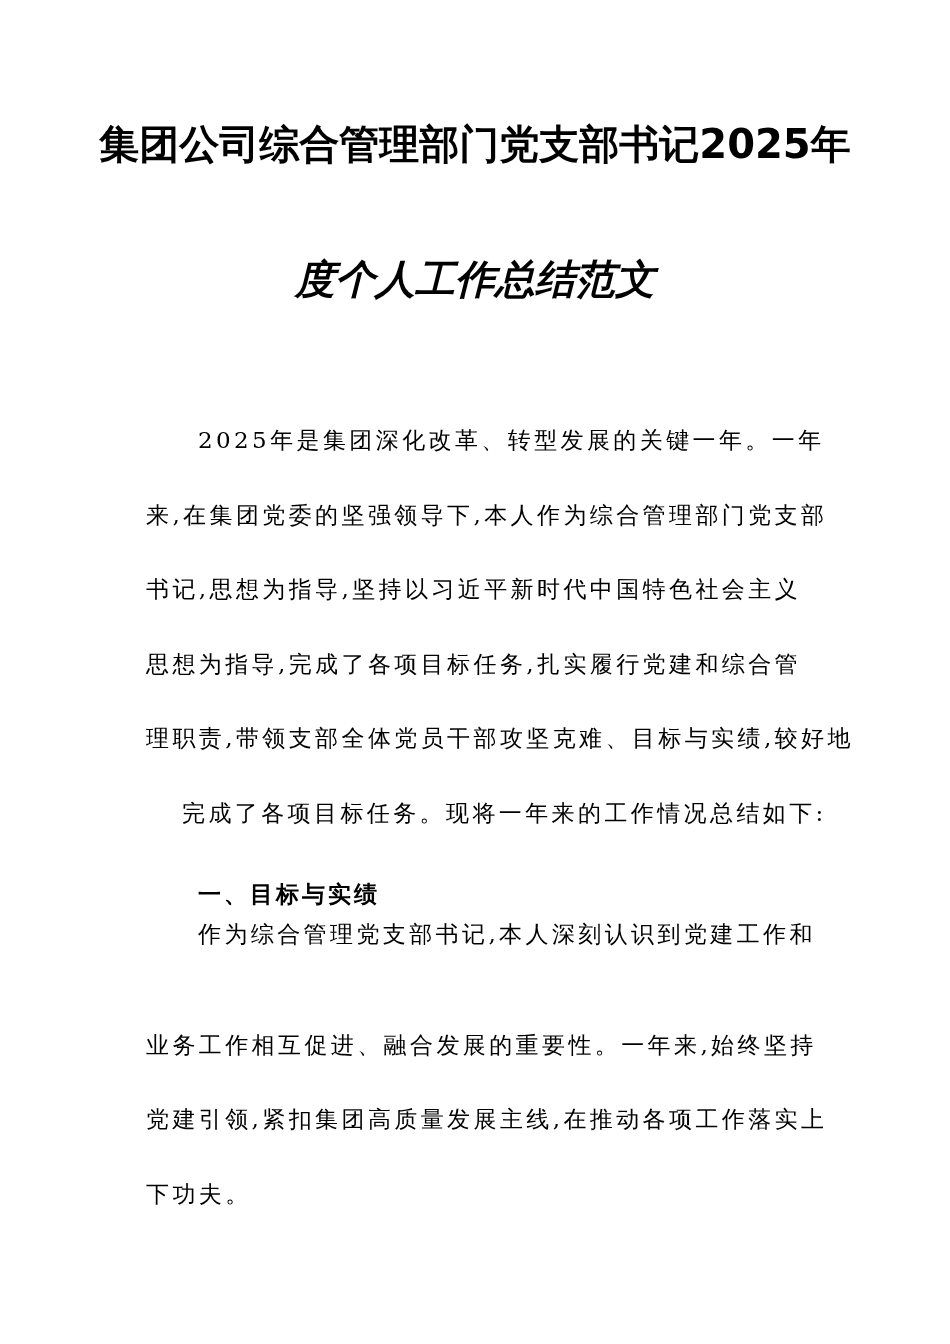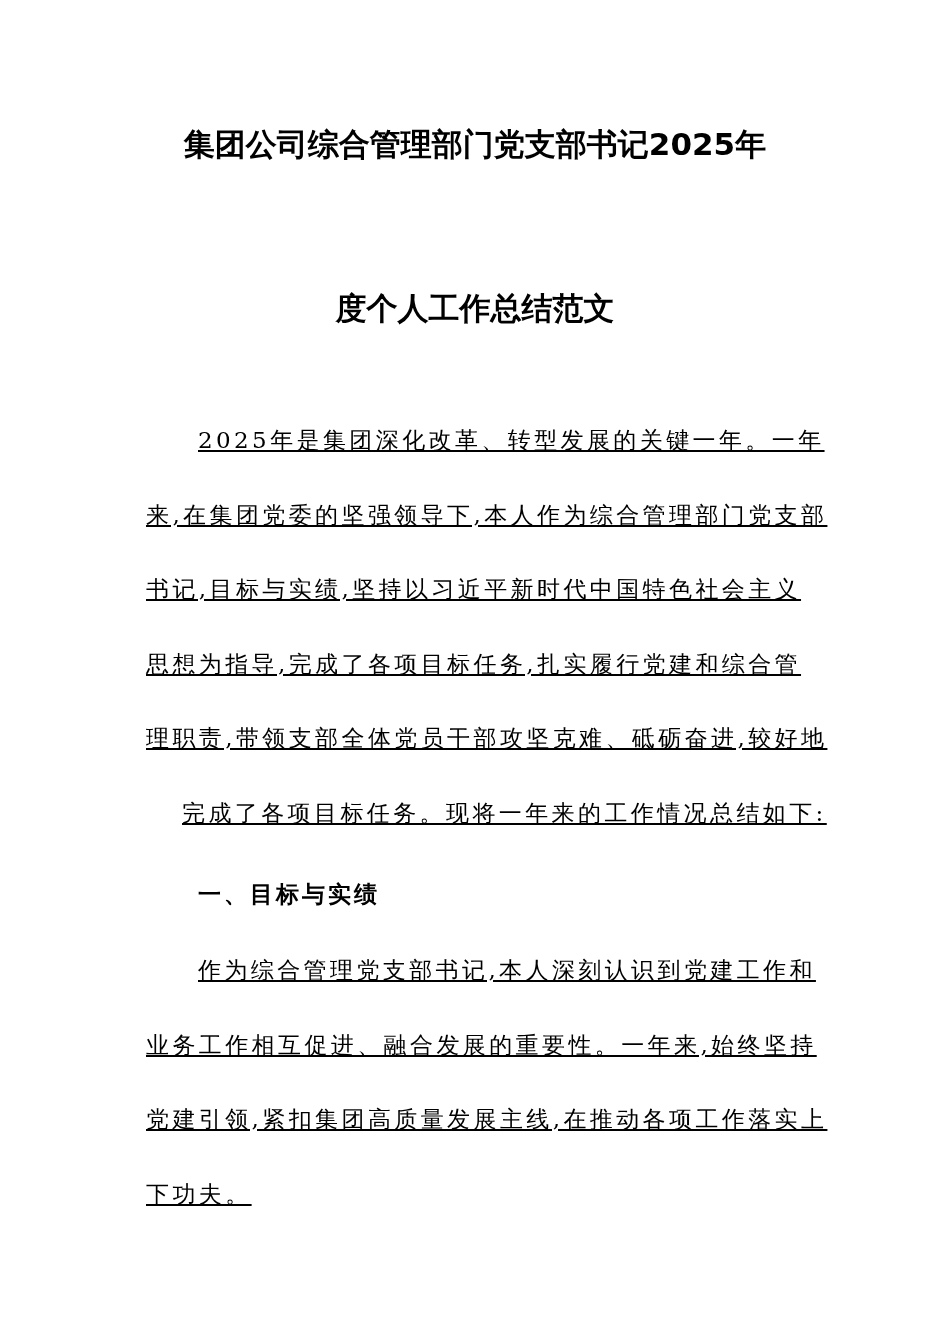--- a/index.html
+++ b/index.html
@@ -21,37 +21,36 @@
       height: 1344px;
       background: #ffffff;
     }
     .title-line {
       position: absolute;
       left: 0;
       width: 950px;
       text-align: center;
       font-family: "DejaVu Sans", "Liberation Sans", sans-serif;
       font-weight: bold;
-      font-size: 31px;
+      font-size: 40px;
       line-height: 40px;
       letter-spacing: 0px;
       white-space: nowrap;
     }
     .title-line.l1 { top: 124px; }
-    .title-line.l2 { top: 288px; }
+    .title-line.l2 { top: 259px; font-style: italic; }
     .line {
       position: absolute;
       left: 146px;
       width: 660px;
       font-family: "DejaVu Serif", "Liberation Serif", serif;
       font-size: 23px;
       line-height: 30px;
       white-space: nowrap;
       letter-spacing: 3.4px;
-      text-decoration: underline;
     }
     .line.indent { left: 198px; width: 608px; }
     .heading {
       position: absolute;
       left: 198px;
       font-family: "DejaVu Sans", "Liberation Sans", sans-serif;
       font-weight: bold;
       font-size: 23px;
       line-height: 30px;
       letter-spacing: 3px;
@@ -61,25 +60,25 @@
 </head>
 <body>
 
 <div class="page">
 
   <div class="title-line l1">集团公司综合管理部门党支部书记2025年</div>
   <div class="title-line l2">度个人工作总结范文</div>
 
   <div class="line indent" style="top:425px;">2025年是集团深化改革、转型发展的关键一年。一年</div>
   <div class="line" style="top:500px;">来,在集团党委的坚强领导下,本人作为综合管理部门党支部</div>
-  <div class="line" style="top:574px;">书记,目标与实绩,坚持以习近平新时代中国特色社会主义</div>
+  <div class="line" style="top:574px;">书记,思想为指导,坚持以习近平新时代中国特色社会主义</div>
   <div class="line" style="top:649px;">思想为指导,完成了各项目标任务,扎实履行党建和综合管</div>
-  <div class="line" style="top:723px;">理职责,带领支部全体党员干部攻坚克难、砥砺奋进,较好地</div>
+  <div class="line" style="top:723px;">理职责,带领支部全体党员干部攻坚克难、目标与实绩,较好地</div>
   <div class="line" style="top:798px;margin-left:36px;">完成了各项目标任务。现将一年来的工作情况总结如下:</div>
 
   <div class="heading" style="top:879px;">一、目标与实绩</div>
 
-  <div class="line indent" style="top:955px;">作为综合管理党支部书记,本人深刻认识到党建工作和</div>
+  <div class="line indent" style="top:919px;">作为综合管理党支部书记,本人深刻认识到党建工作和</div>
   <div class="line" style="top:1104px;">党建引领,紧扣集团高质量发展主线,在推动各项工作落实上</div>
   <div class="line" style="top:1030px;">业务工作相互促进、融合发展的重要性。一年来,始终坚持</div>
   <div class="line" style="top:1179px;">下功夫。</div>
 
 </div>
 
 </body></html>

